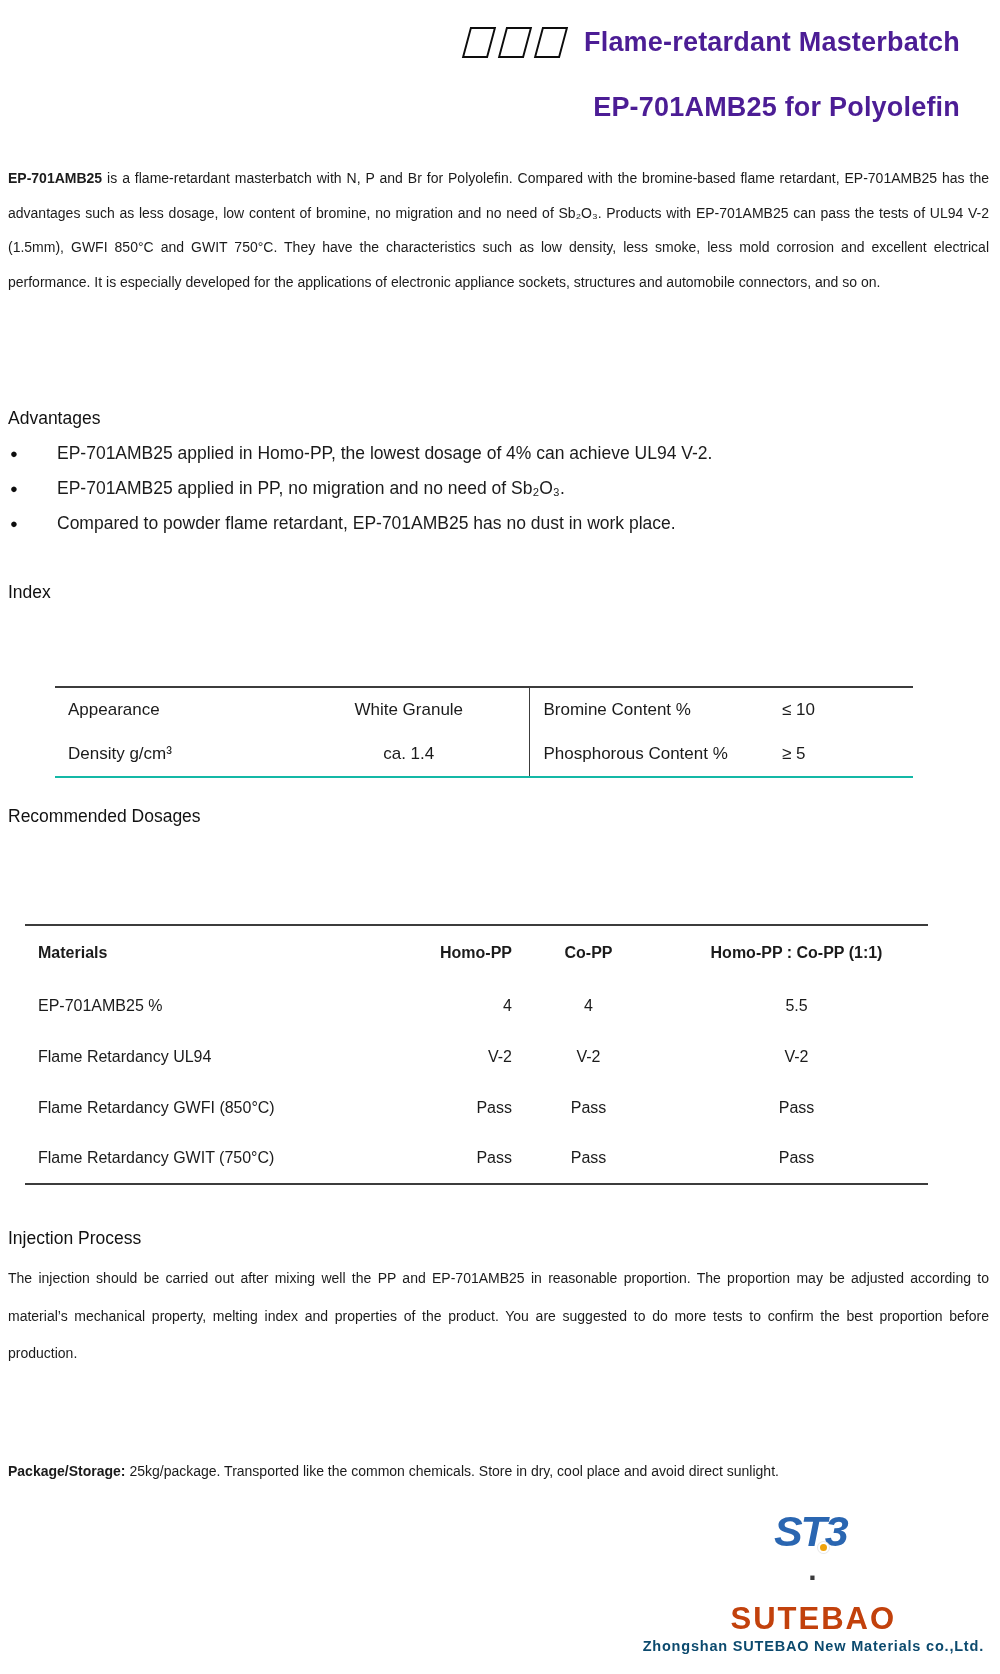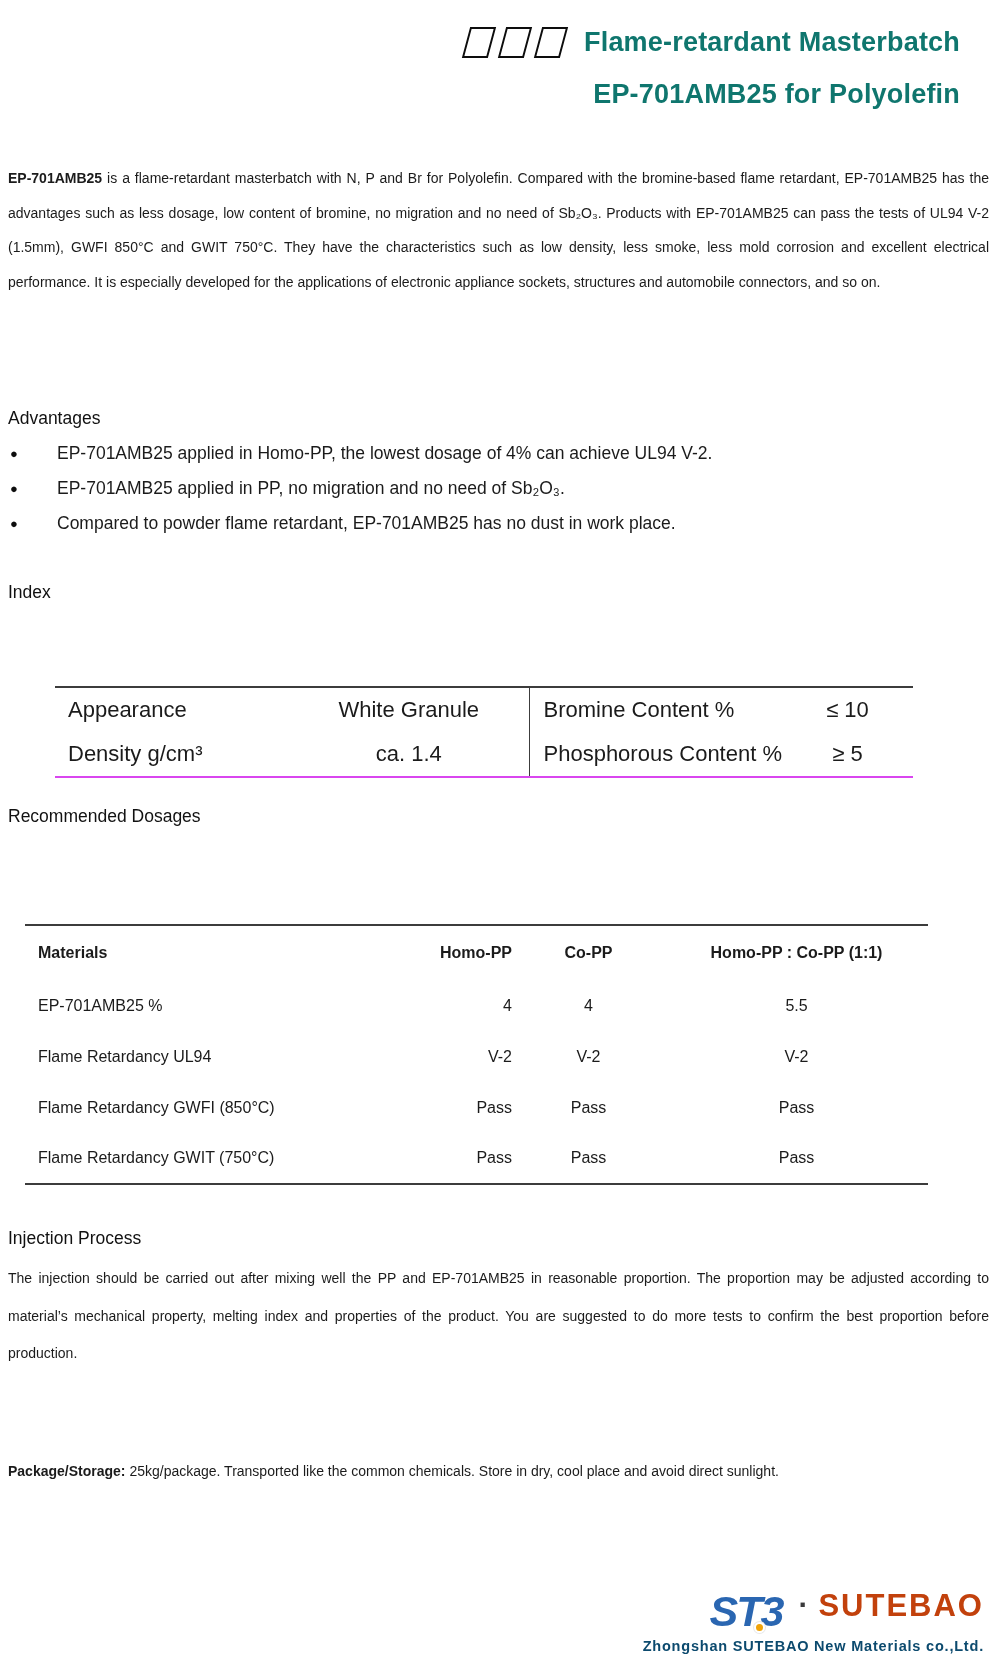--- a/index.html
+++ b/index.html
@@ -18,22 +18,22 @@
 
   
   .doc-header { position:absolute; top:16px; right:40px; text-align:right; }
   .title-line1 { display:flex; align-items:center; justify-content:flex-end; gap:16px; height:52px; }
   .tofu-row { display:inline-flex; gap:10px; align-items:center; margin-right:4px; }
   .tofu {
     display:inline-block; width:26px; height:31px;
     border:2.5px solid #0d0d0d; transform:skewX(-15deg);
     background:#fff;
   }
-  .title-text, .title-line2 { font-size:27px; font-weight:bold; color:#0f766e; letter-spacing:0.2px; }
-  .title-line2 { margin-top:9px; line-height:34px; }
+  .title-text, .title-line2 { font-size:27px; font-weight:bold; color:#4c1d95; letter-spacing:0.2px; }
+  .title-line2 { margin-top:22px; line-height:34px; }
 
   
   .para {
     position:absolute; left:8px; width:981px;
     font-size:14px; line-height:34.6px; text-align:justify;
   }
   .intro { top:161px; }
   .sec-heading {
     position:absolute; left:8px;
     font-size:17.5px; font-weight:normal; color:#111;
@@ -45,28 +45,28 @@
 
   
   .bullets { position:absolute; top:436px; left:10px; width:940px; list-style:none; }
   .bullets li { display:flex; align-items:center; height:35px; font-size:17.5px; }
   .bullet-glyph { width:47px; font-size:13px; color:#0d0d0d; flex:0 0 47px; }
 
   
   .index-table {
     position:absolute; top:686px; left:55px; width:858px;
     border-collapse:collapse; table-layout:fixed;
-    border-top:2px solid #3c3c3c; border-bottom:2px solid #d946ef;
-    font-size:22px;
+    border-top:2px solid #3c3c3c; border-bottom:2px solid #14b8a6;
+    font-size:17px;
   }
   .index-table td { height:45px; vertical-align:middle; }
   .index-table .c1 { width:234px; padding-left:13px; }
   .index-table .c2 { width:240px; text-align:center; }
   .index-table .c3 { width:253px; padding-left:14px; border-left:1.5px solid #3c3c3c; }
-  .index-table .c4 { width:131px; text-align:center; }
+  .index-table .c4 { width:131px; text-align:left; }
 
   
   .dosages-table {
     position:absolute; top:924px; left:25px; width:903px;
     border-collapse:collapse; table-layout:fixed;
     border-top:2px solid #3c3c3c; border-bottom:2px solid #3c3c3c;
     font-size:16px;
   }
   .dosages-table th { height:55px; font-weight:bold; vertical-align:middle; }
   .dosages-table td { height:51px; vertical-align:middle; }
@@ -74,21 +74,21 @@
   .dosages-table .dc2 { width:167px; text-align:right; }
   .dosages-table .dc3 { width:153px; text-align:center; }
   .dosages-table .dc4 { width:263px; text-align:center; }
 
   
   .injection-body { top:1260px; line-height:37.5px; }
   .package-body { top:1452px; line-height:38px; }
 
   
   .footer-logo { position:absolute; top:1590px; right:16px; text-align:right; }
-  .logo-line { display:flex; align-items:flex-start; justify-content:flex-end; gap:10px; height:44px; }
+  .logo-line { display:flex; align-items:center; justify-content:flex-end; gap:10px; height:44px;flex-direction:column; }
   .stb-mark {
     position:relative; display:inline-block;
     font-size:43px; font-weight:bold; font-style:italic;
     color:#2a66b1; letter-spacing:-2px; line-height:1;
     padding-right:6px;
   }
   .stb-dot {
     position:absolute; left:44px; bottom:0px;
     width:11px; height:11px; border-radius:50%;
     background:#f0a30a; border:2px solid #ffffff;

